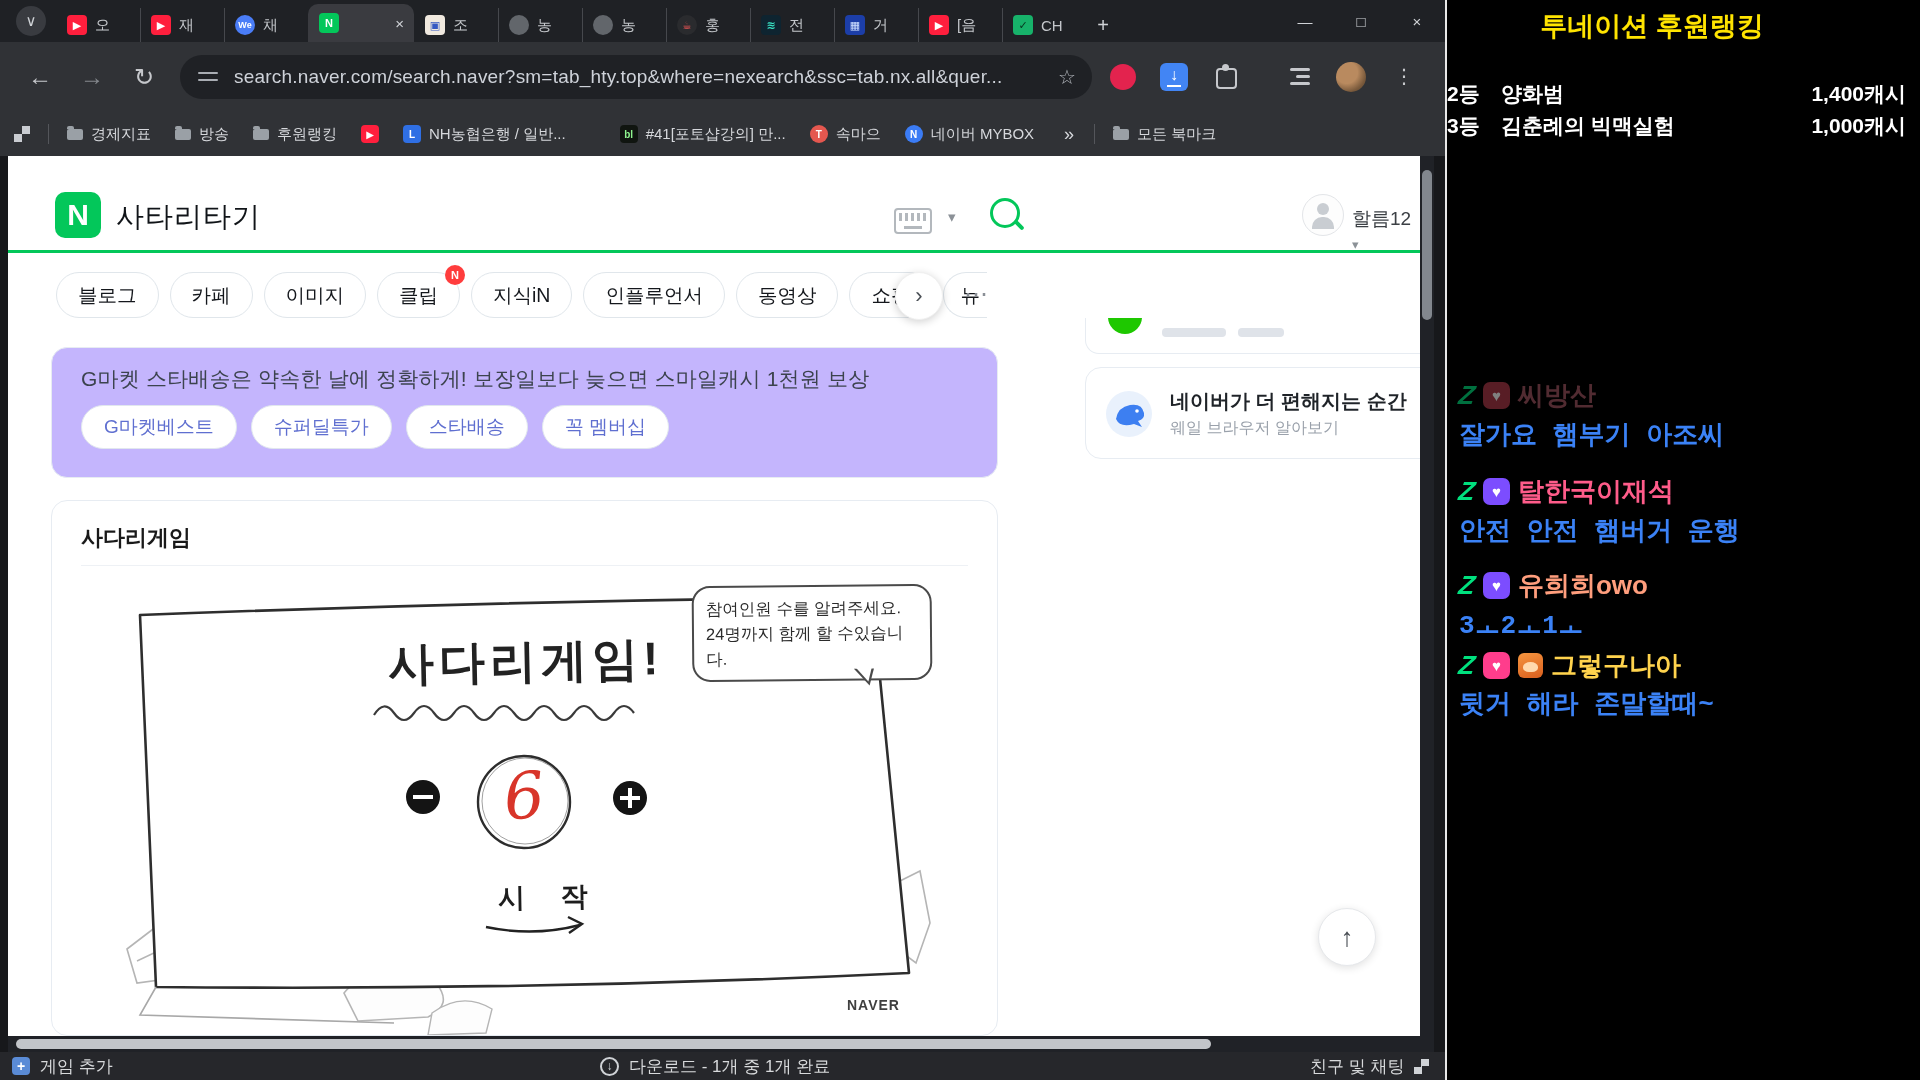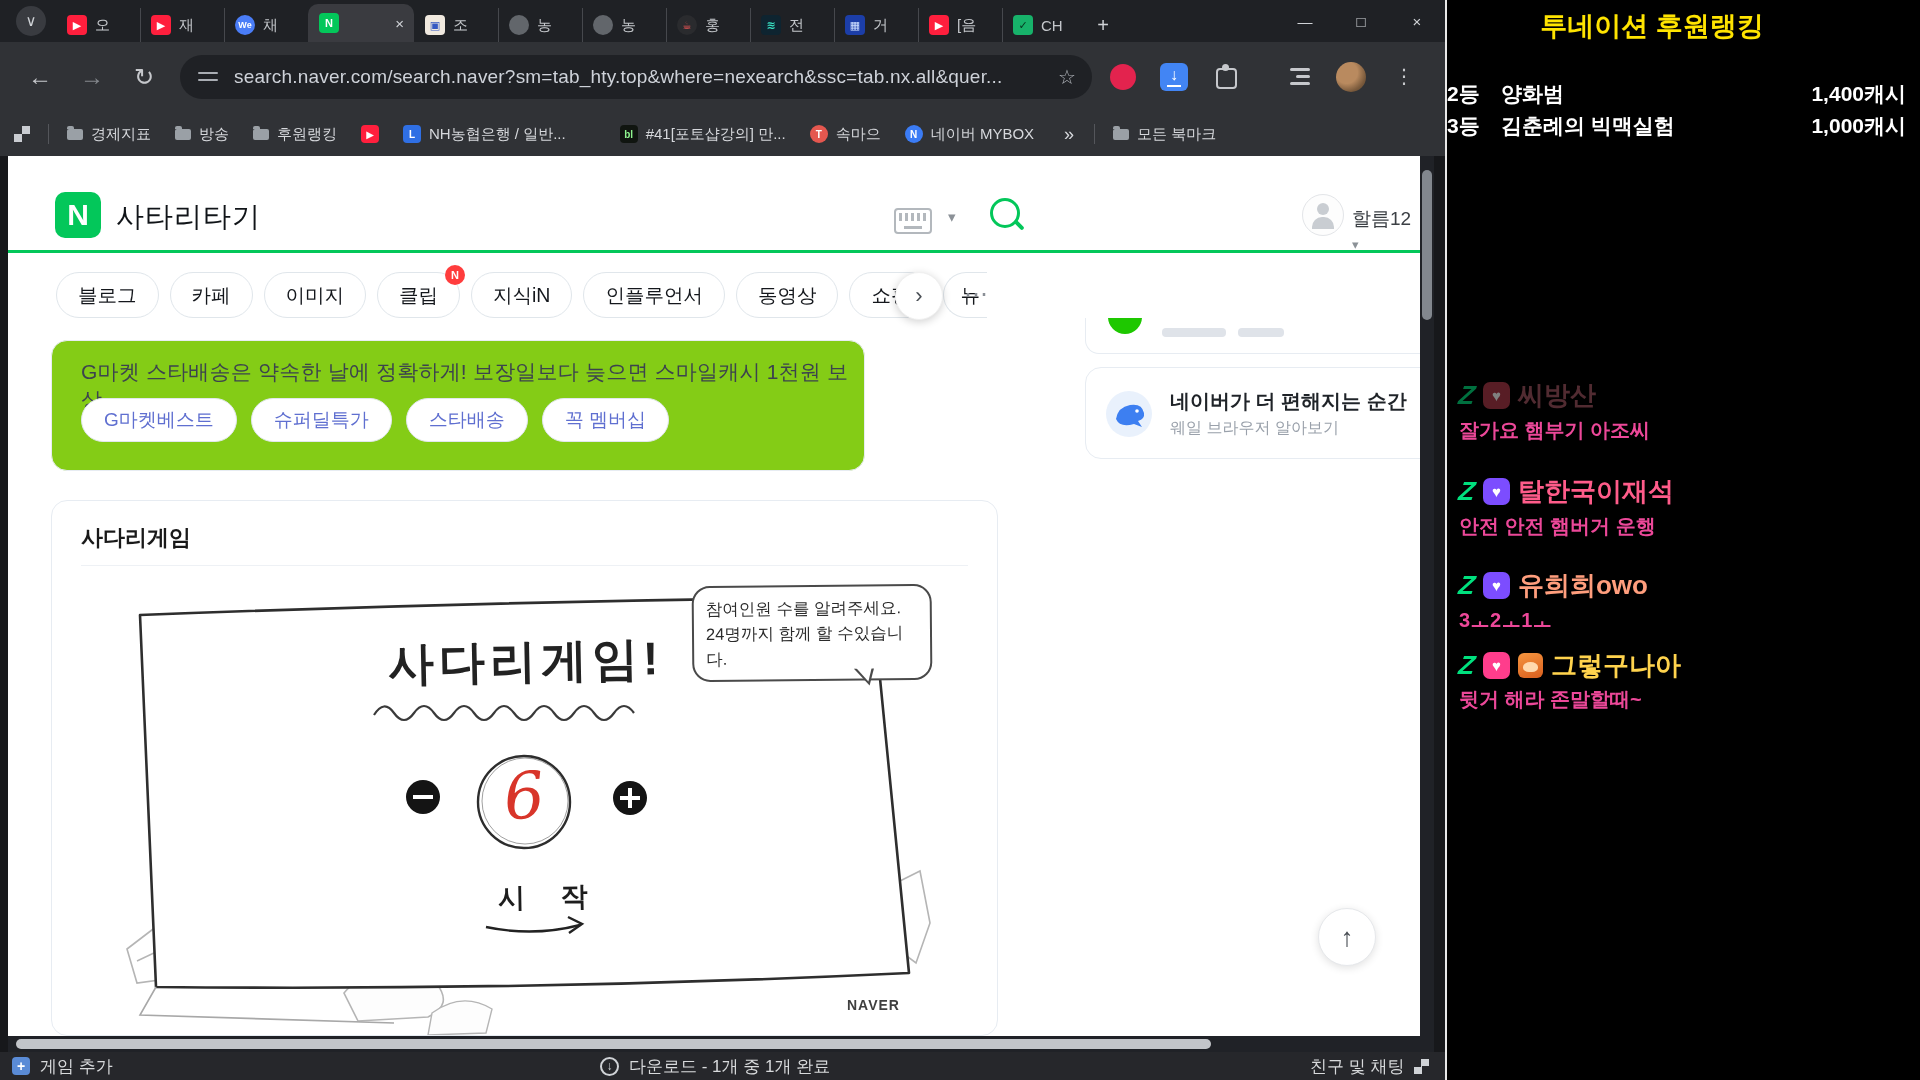--- a/index.html
+++ b/index.html
@@ -84,21 +84,21 @@
          font-size:19.5px;color:#14171c;background:#fff;white-space:nowrap;position:relative;box-sizing:border-box;}
   .schip .nbadge{position:absolute;right:-6px;top:-8px;width:20px;height:20px;border-radius:50%;background:#ff3d3d;
                  color:#fff;font-size:11px;font-weight:bold;display:flex;align-items:center;justify-content:center;}
   .schip.clip{width:44px;padding:0 0 0 16px;overflow:hidden;border-right:none;border-radius:23px 0 0 23px;}
   #tabmore{position:absolute;left:887px;top:116px;width:46px;height:46px;border-radius:50%;background:#fff;
            border:1px solid #f0f0f0;box-shadow:0 2px 8px rgba(0,0,0,.18);display:flex;align-items:center;
            justify-content:center;color:#4a4f55;font-size:22px;}
   #dots3{position:absolute;left:956px;top:124px;color:#8a8f96;font-size:24px;letter-spacing:2px;}
 
   .card{position:absolute;background:#fff;border:1px solid #e7ecf2;border-radius:16px;box-sizing:border-box;}
-  #gcard{left:43px;top:184px;width:814px;height:131px;background:#84cc16;}
+  #gcard{left:43px;top:191px;width:947px;height:131px;background:#c4b5fd;}
   #gheadline{position:absolute;left:29px;top:17px;font-size:21px;color:#3c434e;letter-spacing:.2px;}
   #gchips{position:absolute;left:29px;top:57px;display:flex;gap:14px;}
   .gchip{height:44px;line-height:42px;padding:0 22px;border:1.5px solid #e1e7ee;border-radius:22px;
          font-size:19px;color:#5f6fd0;background:#fff;box-sizing:border-box;white-space:nowrap;}
 
   #fragcard{left:1077px;top:162px;width:400px;height:36px;border-top:none;border-radius:0 0 14px 14px;overflow:hidden;}
   #fragGreen{position:absolute;left:22px;top:-18px;width:34px;height:34px;border-radius:50%;background:#1ec800;}
   .fragbar{position:absolute;top:10px;height:9px;border-radius:4px;background:#dfe3e9;}
 
   #whalecard{left:1077px;top:211px;width:400px;height:92px;}
@@ -145,21 +145,21 @@
   
   #overlay{position:absolute;left:1445px;top:0;width:475px;height:1080px;background:#000;}
   #sepline{position:absolute;left:0;top:0;width:2px;height:1080px;background:#e8e8e8;}
   #ranktitle{position:absolute;left:0;top:8px;width:414px;text-align:center;font-size:27px;font-weight:bold;
              color:#ffe400;text-shadow:0 0 3px #000;}
   .rankrow{position:absolute;left:0;width:475px;height:30px;font-size:21px;font-weight:bold;color:#fff;}
   .rankno{position:absolute;left:2px;width:44px;}
   .rankname{position:absolute;left:56px;white-space:nowrap;}
   .rankamt{position:absolute;right:14px;}
   .chatname{position:absolute;display:flex;align-items:center;gap:8px;font-size:26px;font-weight:bold;white-space:nowrap;}
-  .chatmsg{position:absolute;font-size:20px;font-weight:bold;color:#ec4899;text-shadow:0 1px 2px #000;white-space:nowrap;}
+  .chatmsg{position:absolute;font-size:26px;font-weight:bold;color:#3b82f6;text-shadow:0 1px 2px #000;white-space:nowrap;font-family:Liberation Mono, monospace;}
   .bz{color:#00e07e;font-weight:900;font-style:italic;font-size:26px;transform:skewX(-8deg);}
   .bheart{width:27px;height:27px;border-radius:7px;display:flex;align-items:center;justify-content:center;
           color:#fff;font-size:15px;flex:none;}
   .bfox{width:25px;height:25px;border-radius:6px;background:linear-gradient(160deg,#f5953f,#d95f1e);position:relative;flex:none;}
   .bfox::before{content:"";position:absolute;left:5px;top:9px;width:15px;height:10px;border-radius:50% 50% 40% 40%;background:#ffd9ad;}
   .dim{opacity:.5;}
 </style>
 </head>
 <body>
 

